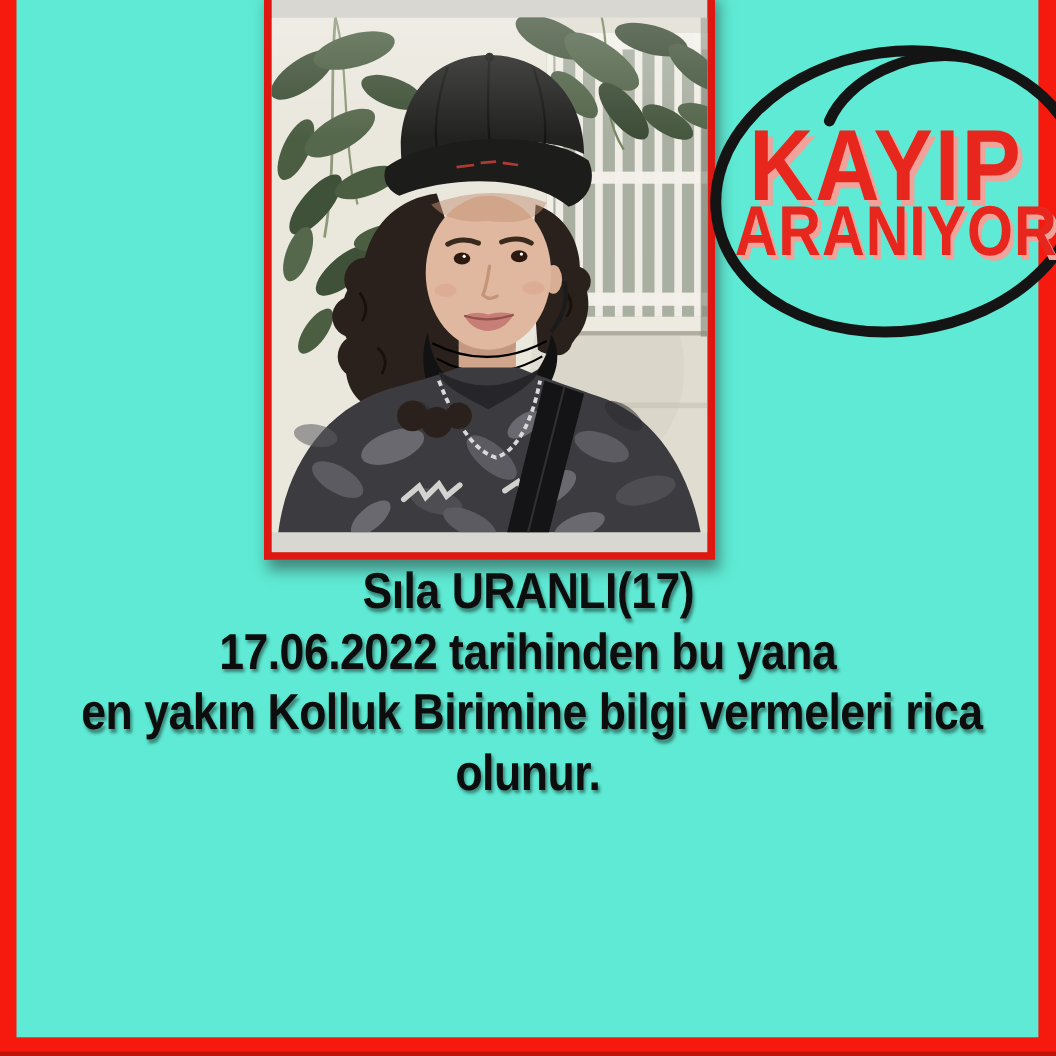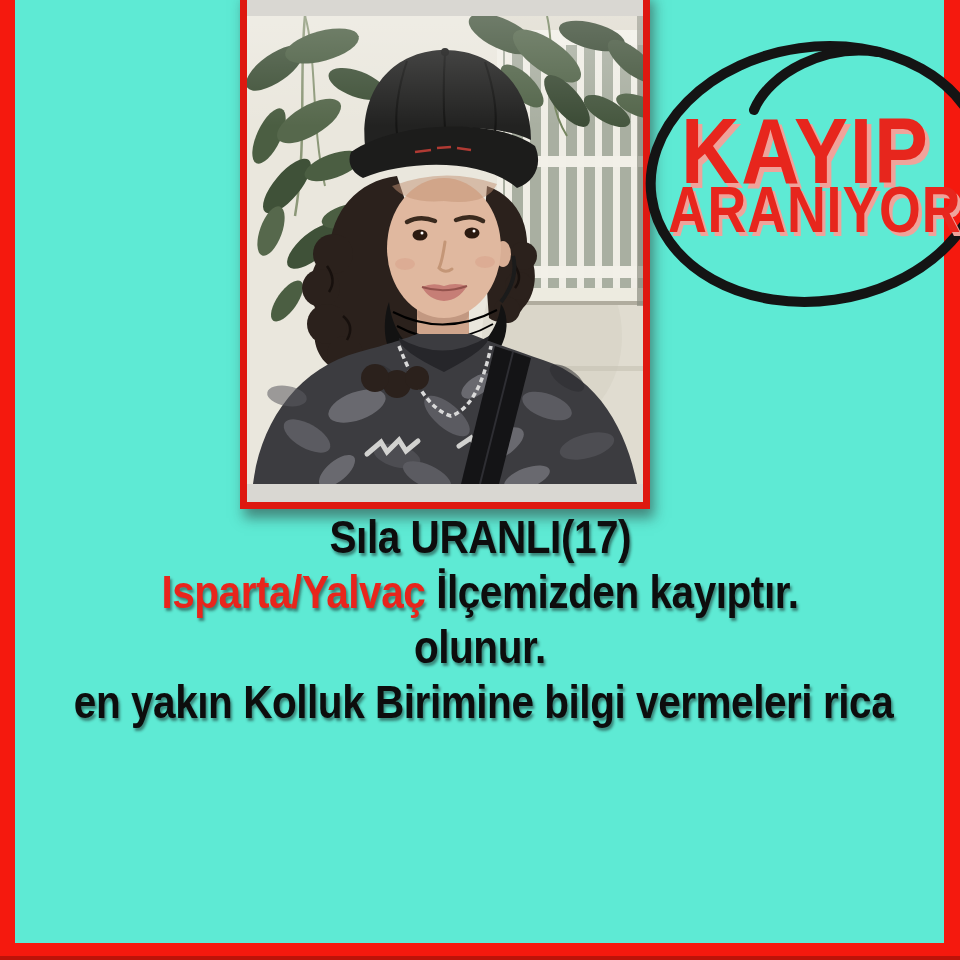--- a/index.html
+++ b/index.html
@@ -233,25 +233,23 @@
     <div class="badge-line badge-line-2">
       <span class="cond2">ARANIYOR</span>
     </div>
   </div>
 
   <div class="details">
     <div class="dline">
       <span class="cond">Sıla URANLI(17)</span>
     </div>
     <div class="dline">
-      <span class="cond">
-        <span class="red-text">Isparta/Yalvaç</span><span> İlçemizden kayıptır.</span>
-      </span>
+      <span class="cond">17.06.2022 tarihinden bu yana</span>
+    </div>
+    <div class="dline">
+      <span class="cond">en yakın Kolluk Birimine bilgi vermeleri rica</span>
     </div>
     <div class="dline">
       <span class="cond">olunur.</span>
     </div>
-    <div class="dline">
-      <span class="cond">en yakın Kolluk Birimine bilgi vermeleri rica</span>
-    </div>
   </div>
 
 </div>
 
 </body></html>

